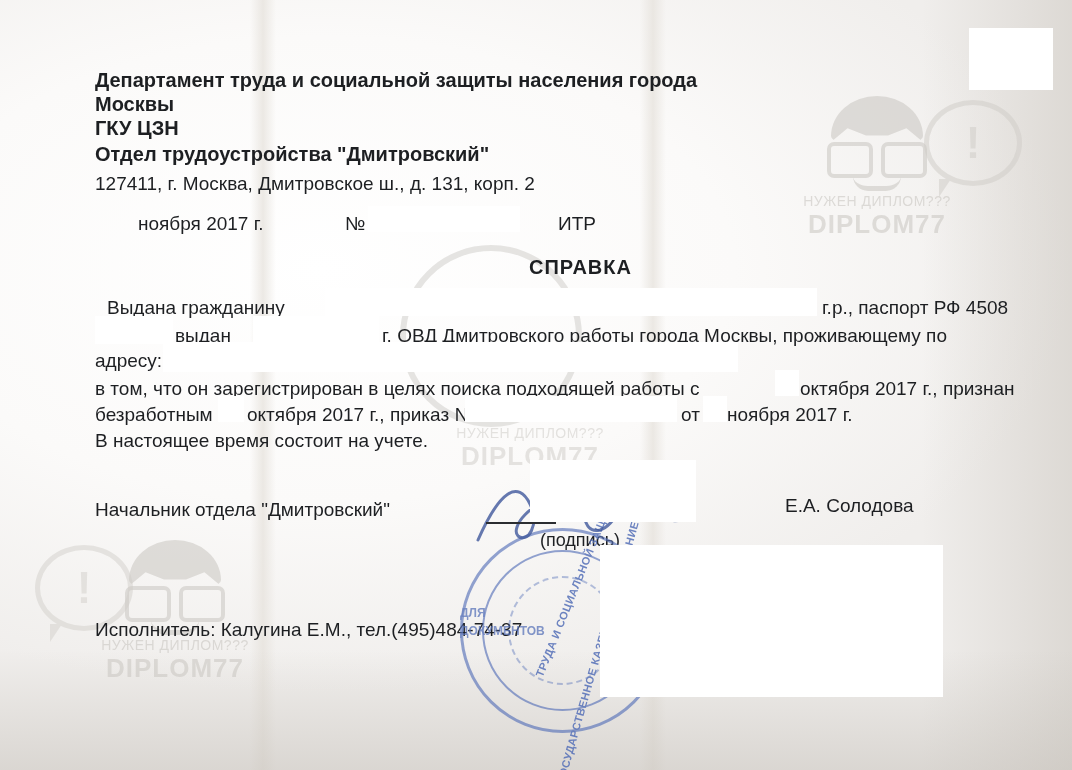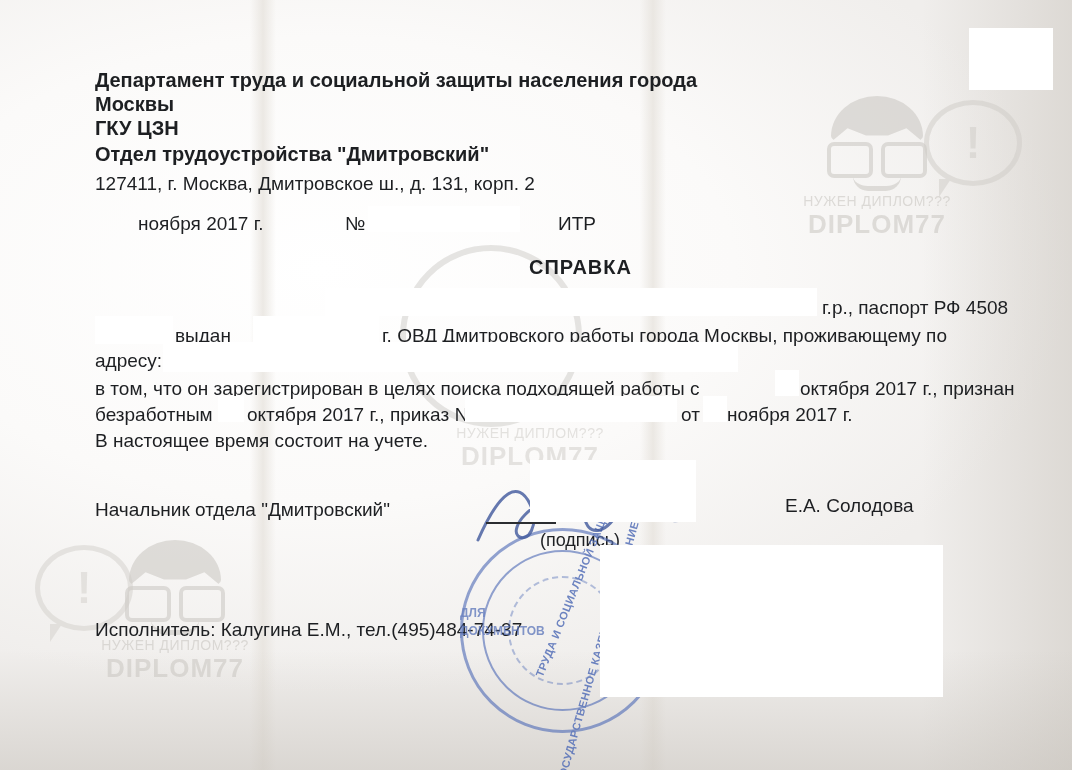--- a/index.html
+++ b/index.html
@@ -253,20 +253,21 @@
     <div class="line b" style="left:95px; top:116px; font-size:20px;">ГКУ ЦЗН</div>
     <div class="line b" style="left:95px; top:142px; font-size:20px;">Отдел трудоустройства "Дмитровский"</div>
     <div class="line" style="left:95px; top:172px;">127411, г. Москва, Дмитровское ш., д. 131, корп. 2</div>
 
     <div class="line" style="left:138px; top:212px;">ноября 2017 г.</div>
     <div class="line" style="left:345px; top:212px;">№</div>
     <div class="line" style="left:522px; top:212px;margin-left:36px;">ИТР</div>
 
     <div class="line b" style="left:529px; top:255px; font-size:20px; letter-spacing:1px;">СПРАВКА</div>
 
+    <div class="line" style="left:107px; top:296px;">Выдана  гражданину</div>
     <div class="line" style="left:822px; top:296px;">г.р., паспорт РФ 4508</div>
 
     <div class="line" style="left:175px; top:324px;text-align:right;">выдан</div>
     <div class="line" style="left:382px; top:324px;">г. ОВД Дмитровского работы города Москвы, проживающему по</div>
 
     <div class="line" style="left:95px; top:349px;">адресу: 1</div>
 
     <div class="line" style="left:95px; top:377px;">в том, что он зарегистрирован в целях поиска подходящей работы с</div>
     <div class="line" style="left:800px; top:377px;">октября 2017 г., признан</div>
 

